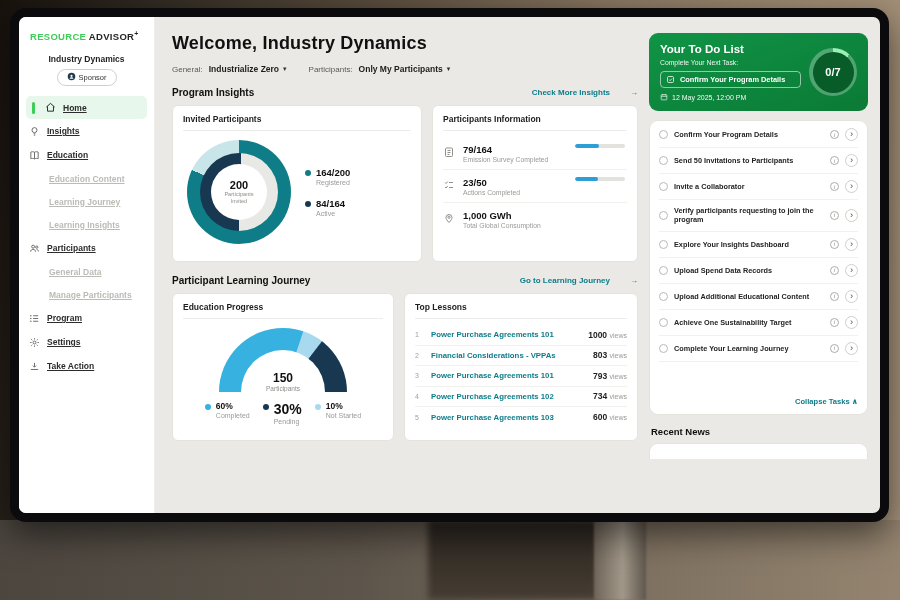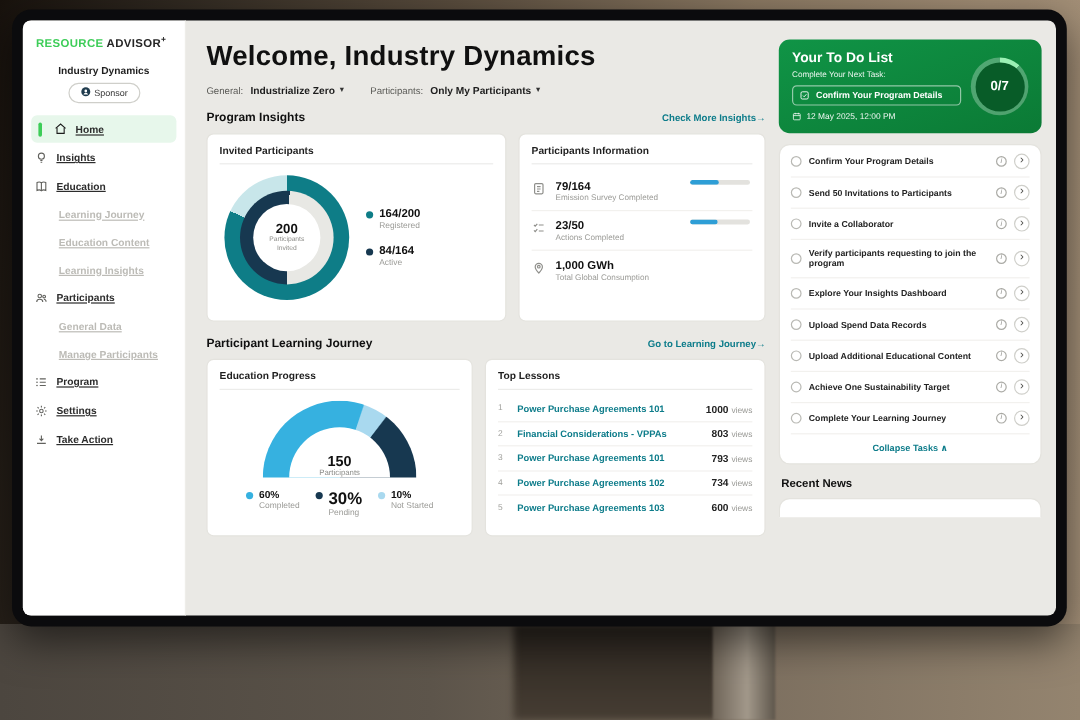--- a/index.html
+++ b/index.html
@@ -34,29 +34,29 @@
     font-size:8.5px; font-weight:bold; color:#2c2c2c; cursor:pointer; position:relative;text-decoration:underline; }
   .nav-item .nicon { width:11px; height:11px; color:#62625e; display:flex; }
   .nav-item .nicon svg { width:11px; height:11px; }
   .nav-item.active { background:#e7f7eb; border-radius:5px; margin:0 7px; padding:0 3px 0 6px; height:23px; }
   .nav-item.active::before { content:""; width:3px; height:12px; background:#3dcd58; border-radius:2px; margin-right:3px; }
   .nav-item.active .nicon { color:#1c1c1c; }
   .nav-item.sub { padding-left:30px; color:#bcbbb6; height:23px; }
 
   
   .main { flex:1; min-width:0; padding:16px 11px 0 17px; }
-  h1 { font-size:23px; color:#101010; letter-spacing:.2px; }
+  h1 { font-size:18px; color:#101010; letter-spacing:.2px; }
   .filters { display:flex; align-items:center; gap:6px; margin-top:10px; font-size:8px; color:#5a5a56; }
   .dd { background:none; border:none; font-family:inherit; font-size:8.5px; font-weight:bold; color:#1d1d1d;
     display:flex; align-items:center; gap:4px; cursor:pointer; }
   .dd .caret { font-size:7px; color:#333; }
   .g2 { margin-left:16px; }
   .sec-head { display:flex; justify-content:space-between; align-items:center; margin:13px 0 7px; }
   .sec-head h2 { font-size:10px; color:#101010; }
-  .tlink { color:#0d7c8a; font-size:8px; font-weight:bold; text-decoration:none; display:flex; align-items:center; gap:0; cursor:pointer; }
+  .tlink { color:#0d7c8a; font-size:8px; font-weight:bold; text-decoration:none; display:flex; align-items:center; gap:20px; cursor:pointer; }
   .cards { display:flex; gap:10px; }
   .card { background:#fff; border:1px solid #e4e3de; border-radius:6px; padding:8px 10px; }
   .card h3 { font-size:8.5px; color:#1e1e1e; padding-bottom:6px; border-bottom:1px solid #ececea; margin-bottom:6px; }
 
   
   .c-invited { width:250px; height:157px; }
   .inv-body { display:flex; align-items:center; gap:14px; padding:3px 0 0 4px; }
   .donut-outer { width:104px; height:104px; border-radius:50%; display:flex; align-items:center; justify-content:center; }
   .donut-inner { width:78px; height:78px; border-radius:50%; display:flex; align-items:center; justify-content:center; }
   .donut-hole { width:56px; height:56px; border-radius:50%; background:#fff; display:flex; flex-direction:column;
@@ -116,21 +116,21 @@
   .tg-ring-in { width:100%; height:100%; border-radius:50%; background:#085c28; display:flex; align-items:center; justify-content:center;
     font-size:11px; font-weight:bold; }
   .todo-card { background:#fff; border:1px solid #e4e3de; border-radius:9px; margin-top:9px; padding:1px 9px; }
   .task { display:flex; align-items:center; gap:6px; padding:6px 0; border-bottom:1px solid #f2f1ee; cursor:pointer; }
   .t-check { width:9px; height:9px; border:1px solid #b9b9b4; border-radius:50%; flex:0 0 9px; }
   .t-label { flex:1; font-size:7.3px; font-weight:bold; color:#242424; line-height:1.3; }
   .t-info { width:9px; height:9px; border:1px solid #ababa6; border-radius:50%; color:#8d8d89; font-size:6px; font-style:italic;
     display:flex; align-items:center; justify-content:center; flex:0 0 9px; }
   .t-go { width:13px; height:13px; border:1px solid #cfcfca; border-radius:50%; color:#4d4d49; font-size:9.5px; line-height:1;
     display:flex; align-items:center; justify-content:center; flex:0 0 13px; padding-bottom:2px; cursor:pointer; }
-  .collapse { text-align:center; color:#0d7c8a; font-size:7.6px; font-weight:bold; padding:7px 0; cursor:pointer; }
+  .collapse { text-align:right; color:#0d7c8a; font-size:7.6px; font-weight:bold; padding:7px 0; cursor:pointer;margin-top:28px; }
   .news-head { font-size:9.5px; font-weight:bold; color:#101010; margin:11px 0 6px 2px; }
   .news-card { background:#fff; border:1px solid #e4e3de; border-bottom:none; border-radius:9px 9px 0 0; height:16px; }
 </style>
 </head>
 <body>
 
 <div class="stand-shadow"></div>
 <div class="stand-col"></div>
 
 <div class="monitor">
@@ -171,24 +171,24 @@
       <div class="nav-item">
         <span class="nicon">
               <svg viewBox="0 0 24 24" fill="none" stroke="currentColor" stroke-width="2">
                 <path d="M12 5c-2-1.5-6-1.5-8-.5V19c2-1 6-1 8 .5 2-1.5 6-1.5 8-.5V4.5c-2-1-6-1-8 .5z"></path>
                 <path d="M12 5v14"></path>
               </svg>
             </span>
         <span>Education</span>
       </div>
       <div class="nav-item sub">
+        <span>Education Content</span>
+      </div>
+      <div class="nav-item sub">
         <span>Learning Journey</span>
-      </div>
-      <div class="nav-item sub">
-        <span>Education Content</span>
       </div>
       <div class="nav-item sub">
         <span>Learning Insights</span>
       </div>
       <div class="nav-item">
         <span class="nicon">
               <svg viewBox="0 0 24 24" fill="none" stroke="currentColor" stroke-width="2">
                 <circle cx="9" cy="8" r="3.2"></circle>
                 <path d="M3.5 19c0-3 2.5-5 5.5-5s5.5 2 5.5 5"></path>
                 <circle cx="17" cy="9" r="2.5"></circle>

